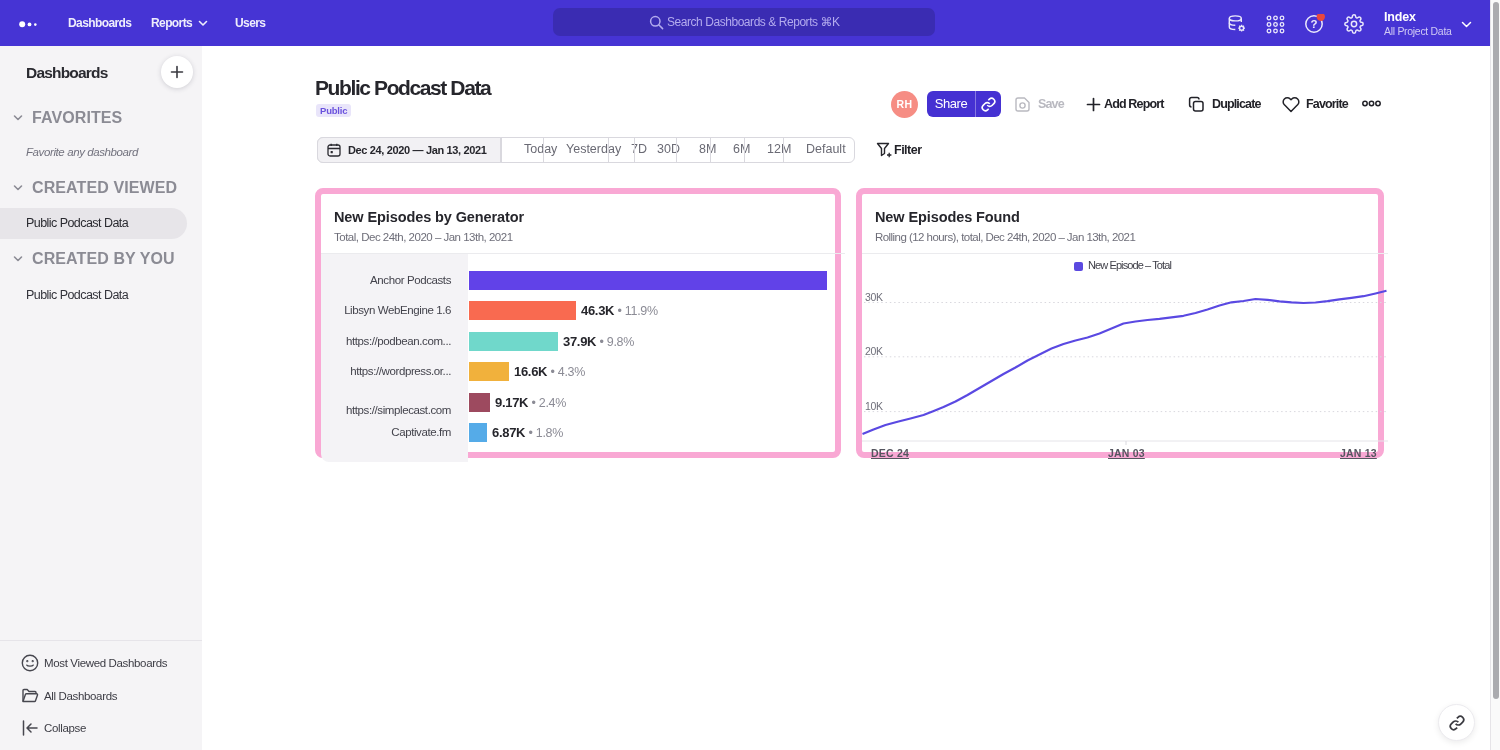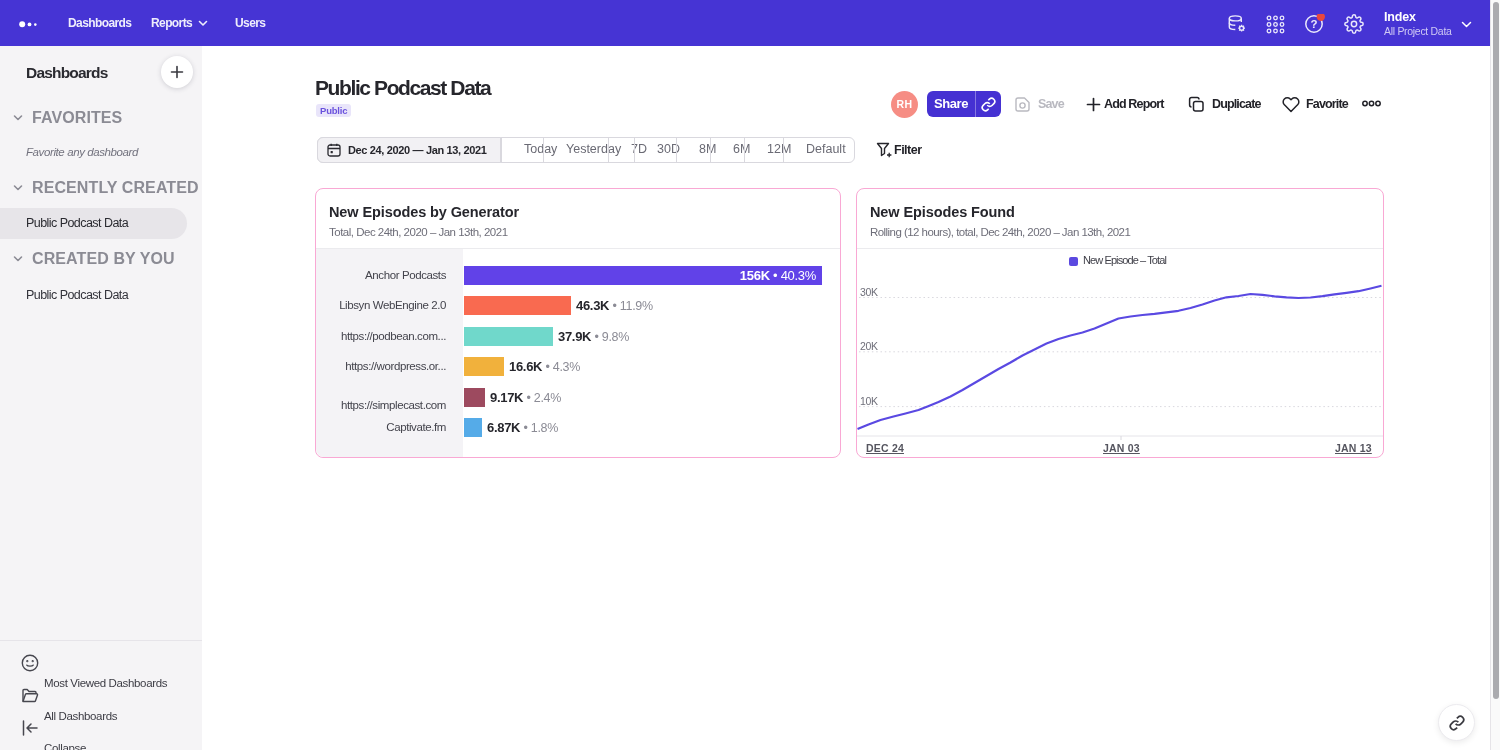--- a/index.html
+++ b/index.html
@@ -5,24 +5,24 @@
 * { margin:0; padding:0; box-sizing:border-box; }
 html,body { width:1500px; height:750px; overflow:hidden; background:#fff; font-family:"Liberation Sans", sans-serif; }
 .abs { position:absolute; }
 #nav { position:absolute; left:0; top:0; width:1490px; height:46px; background:#4634d4; }
 .navtxt { position:absolute; top:0; height:46px; line-height:46px; color:#eeedfc; font-size:12px; font-weight:700; letter-spacing:-0.6px; }
 #search { position:absolute; left:553px; top:8px; width:382px; height:28px; background:#3a2cb2; border-radius:7px; }
 #sidebar { position:absolute; left:0; top:46px; width:202px; height:704px; background:#f5f4f6; }
 .sechdr { position:absolute; left:32px; font-size:16px; font-weight:700; letter-spacing:0.1px; color:#8b8b94; line-height:10px; }
 .chev { position:absolute; left:13px; width:10px; height:10px; }
 .sideitem { position:absolute; left:26px; font-size:12.5px; letter-spacing:-0.55px; color:#33333b; }
-.botitem { position:absolute; left:44px; font-size:11.5px; letter-spacing:-0.35px; font-weight:500; color:#3c3c44; line-height:16px;margin-top:20px; }
+.botitem { position:absolute; left:44px; font-size:11.5px; letter-spacing:-0.35px; font-weight:500; color:#3c3c44; line-height:16px; }
 #main { position:absolute; left:202px; top:46px; width:1288px; height:704px; background:#fff; }
 .act { position:absolute; top:45px; height:26px; line-height:26px; font-size:12.5px; font-weight:700; letter-spacing:-0.85px; color:#222228; }
-.card { position:absolute; background:#fff; border:1px solid #f9a8d4; border-radius:8px; }
+.card { position:absolute; background:#fff; border:6px solid #f9a8d4; border-radius:8px; }
 .ctitle { position:absolute; left:13px; top:15px; font-size:14.5px; font-weight:700; letter-spacing:-0.1px; color:#26262c; }
 .csub { position:absolute; left:13px; top:37px; font-size:11.5px; letter-spacing:-0.5px; color:#6e6e79; }
 .seg { position:absolute; top:91px; height:26px; line-height:25px; text-align:center; font-size:12.5px; color:#6a6a74; border-left:1px solid #d9d8de;padding-left:22px; }
 .bar { position:absolute; height:19px; }
 .blab { position:absolute; right:17px; width:130px; text-align:right; font-size:11.5px; letter-spacing:-0.4px; color:#43434c; line-height:19px; }
 .bval { position:absolute; font-size:13px; font-weight:700; color:#26262c; line-height:19px; white-space:nowrap; letter-spacing:-0.3px; }
 .bpct { font-weight:400; color:#8b8b95; font-size:12.5px; }
 .glab { position:absolute; font-size:10.5px; color:#6f6f7a; letter-spacing:-0.3px; }
 .xlab { position:absolute; font-size:10.5px; font-weight:600; color:#55555f; letter-spacing:0.2px; white-space:nowrap;text-decoration:underline; }
 </style>
@@ -34,20 +34,27 @@
     <circle cx="4.2" cy="6.2" r="3" fill="#fff"></circle>
     <circle cx="11.5" cy="6.4" r="1.9" fill="#fff"></circle>
     <circle cx="17.3" cy="6.6" r="1.3" fill="#fff"></circle>
   </svg>
   <div class="navtxt" style="left:68px">Dashboards</div>
   <div class="navtxt" style="left:151px">Reports</div>
   <svg class="abs" style="left:198px;top:20px" width="10" height="7" viewBox="0 0 10 7">
       <path d="M1.5 1.5 L5 5 L8.5 1.5" stroke="#eeedfc" stroke-width="1.6" fill="none" stroke-linecap="round" stroke-linejoin="round"></path>
     </svg>
   <div class="navtxt" style="left:235px">Users</div>
+  <div id="search">
+    <svg class="abs" style="left:96px;top:7px" width="15" height="15" viewBox="0 0 15 15">
+        <circle cx="6.3" cy="6.3" r="4.7" stroke="#b3abee" stroke-width="1.5" fill="none"></circle>
+        <path d="M10 10 L13.6 13.6" stroke="#b3abee" stroke-width="1.5" stroke-linecap="round"></path>
+      </svg>
+    <div class="abs" style="left:114px;top:0;height:28px;line-height:28px;color:#b3abee;font-size:12px;letter-spacing:-0.45px;white-space:nowrap">Search Dashboards &amp; Reports ⌘K</div>
+  </div>
 
   <svg class="abs" style="left:1227px;top:14px" width="21" height="21" viewBox="0 0 21 21" fill="none" stroke="#e9e7fb" stroke-width="1.4">
     <ellipse cx="8.3" cy="4.4" rx="6" ry="2.5"></ellipse>
     <path d="M2.3 4.4 V13 C2.3 14.4 5 15.5 8.3 15.5 M14.3 4.4 V8"></path>
     <path d="M2.3 8.8 C2.3 10.2 5 11.3 8.3 11.3"></path>
     <circle cx="14.6" cy="14.2" r="2"></circle>
     <path d="M14.6 10.8v1.5M14.6 16.1v1.5M18 14.2h-1.5M12.7 14.2h-1.5M17 11.8l-1 1M13.2 15.6l-1 1M17 16.6l-1-1M13.2 12.8l-1-1" stroke-width="1.3"></path>
   </svg>
   <svg class="abs" style="left:1266px;top:15px" width="19" height="19" viewBox="0 0 19 19" fill="none" stroke="#e9e7fb" stroke-width="1.3">
     <circle cx="3" cy="3" r="1.8"></circle>
@@ -89,21 +96,21 @@
       </svg>
   </div>
   <svg class="chev" style="top:67px" viewBox="0 0 10 10">
       <path d="M1.5 3 L5 6.5 L8.5 3" stroke="#8b8b94" stroke-width="1.6" fill="none" stroke-linecap="round" stroke-linejoin="round"></path>
     </svg>
   <div class="sechdr" style="top:67px">FAVORITES</div>
   <div class="abs" style="left:26px;top:100px;font-size:11.5px;letter-spacing:-0.4px;font-style:italic;color:#72727e">Favorite any dashboard</div>
   <svg class="chev" style="top:137px" viewBox="0 0 10 10">
       <path d="M1.5 3 L5 6.5 L8.5 3" stroke="#8b8b94" stroke-width="1.6" fill="none" stroke-linecap="round" stroke-linejoin="round"></path>
     </svg>
-  <div class="sechdr" style="top:137px">RECENTLY CREATED</div>
+  <div class="sechdr" style="top:137px">CREATED VIEWED</div>
   <div class="abs" style="left:0;top:162px;width:187px;height:31px;background:#e7e5e9;border-radius:0 16px 16px 0"></div>
   <div class="sideitem" style="top:162px;line-height:31px;color:#2a2a30">Public Podcast Data</div>
   <svg class="chev" style="top:208px" viewBox="0 0 10 10">
       <path d="M1.5 3 L5 6.5 L8.5 3" stroke="#8b8b94" stroke-width="1.6" fill="none" stroke-linecap="round" stroke-linejoin="round"></path>
     </svg>
   <div class="sechdr" style="top:208px">CREATED BY YOU</div>
   <div class="sideitem" style="top:242px">Public Podcast Data</div>
 
   <div class="abs" style="left:0;top:594px;width:202px;border-top:1px solid #e6e4e9"></div>
   <svg class="abs" style="left:21px;top:608px" width="18" height="18" viewBox="0 0 18 18" fill="none" stroke="#47474f" stroke-width="1.4">
@@ -124,21 +131,21 @@
   </svg>
   <div class="botitem" style="top:674px">Collapse</div>
 </div>
 
 <div id="main">
   <div class="abs" style="left:113px;top:31px;font-size:21px;font-weight:700;color:#26262c;letter-spacing:-1.4px;line-height:22px">Public Podcast Data</div>
   <div class="abs" style="left:114px;top:58px;height:13px;line-height:13px;padding:0 4px;background:#e9e5fa;border-radius:3px;font-size:9.5px;font-weight:600;letter-spacing:-0.2px;color:#6a52dd">Public</div>
 
   <div class="abs" style="left:689px;top:45px;width:27px;height:27px;border-radius:50%;background:#f68d84;text-align:center;line-height:27px;font-size:10.5px;font-weight:700;color:#fff;letter-spacing:0.5px">RH</div>
   <div class="abs" style="left:725px;top:45px;width:74px;height:26px;border-radius:6px;background:#4531d2"></div>
-  <div class="abs" style="left:725px;top:45px;width:48px;height:26px;text-align:center;line-height:26px;font-size:13px;font-weight:700;letter-spacing:-0.4px;color:#fff">Share</div>
+  <div class="abs" style="left:725px;top:45px;width:48px;height:26px;text-align:center;line-height:26px;font-size:13px;font-weight:400;letter-spacing:-0.4px;color:#fff">Share</div>
   <div class="abs" style="left:773px;top:45px;width:1px;height:26px;background:rgba(255,255,255,0.35)"></div>
   <svg class="abs" style="left:779px;top:51px" width="15" height="15" viewBox="0 0 24 24" fill="none" stroke="#fff" stroke-width="2.6">
     <path d="M10 13a5 5 0 0 0 7.54.54l3-3a5 5 0 0 0-7.07-7.07l-1.72 1.71"></path>
     <path d="M14 11a5 5 0 0 0-7.54-.54l-3 3a5 5 0 0 0 7.07 7.07l1.71-1.71"></path>
   </svg>
   <svg class="abs" style="left:812px;top:50px" width="17" height="17" viewBox="0 0 17 17" fill="none" stroke="#b9b9c0" stroke-width="1.4">
     <path d="M2 4 C2 2.9 2.9 2 4 2 H10.5 L15 6.5 V13 C15 14.1 14.1 15 13 15 H4 C2.9 15 2 14.1 2 13 Z" stroke-linejoin="round"></path>
     <circle cx="8.5" cy="9.5" r="2.6"></circle>
   </svg>
   <div class="act" style="left:836px;color:#b9b9c0">Save</div>
@@ -182,27 +189,26 @@
     <path d="M13.2 10.8 v4.4 M11 13 h4.4" stroke-width="1.3"></path>
   </svg>
   <div class="act" style="left:692px;top:91px;letter-spacing:-0.5px">Filter</div>
 
   <div class="card" style="left:113px;top:142px;width:526px;height:270px">
     <div class="ctitle">New Episodes by Generator</div>
     <div class="csub">Total, Dec 24th, 2020 – Jan 13th, 2021</div>
     <div class="abs" style="left:0;top:59px;width:524px;border-top:1px solid #ebebee"></div>
     <div class="abs" style="left:0;top:60px;width:147px;height:208px;background:#f4f3f6;border-radius:0 0 0 8px"></div>
     <div class="blab" style="left:0;top:76.5px">Anchor Podcasts</div>
-    <div class="blab" style="left:0;top:107px">Libsyn WebEngine 2.0</div>
+    <div class="blab" style="left:0;top:107px">Libsyn WebEngine 1.6</div>
     <div class="blab" style="left:0;top:137.5px">https://podbean.com...</div>
     <div class="blab" style="left:0;top:168px">https://wordpress.or...</div>
     <div class="blab" style="left:0;top:207px">https://simplecast.com</div>
     <div class="blab" style="left:0;top:229px">Captivate.fm</div>
     <div class="bar" style="left:148px;top:76.5px;width:358px;background:#6142e8"></div>
-    <div class="abs" style="left:148px;top:76.5px;width:352px;text-align:right;font-size:13px;font-weight:700;letter-spacing:-0.3px;color:#fff;line-height:19px">156K <span style="font-weight:400">• 40.3%</span></div>
     <div class="bar" style="left:148px;top:107px;width:107px;background:#f96a50"></div>
     <div class="bval" style="left:260px;top:107px">46.3K <span class="bpct">• 11.9%</span></div>
     <div class="bar" style="left:148px;top:137.5px;width:89px;background:#70d8cb"></div>
     <div class="bval" style="left:242px;top:137.5px">37.9K <span class="bpct">• 9.8%</span></div>
     <div class="bar" style="left:148px;top:168px;width:40px;background:#f1b13c"></div>
     <div class="bval" style="left:193px;top:168px">16.6K <span class="bpct">• 4.3%</span></div>
     <div class="bar" style="left:148px;top:198.5px;width:21px;background:#9d4a5f"></div>
     <div class="bval" style="left:174px;top:198.5px">9.17K <span class="bpct">• 2.4%</span></div>
     <div class="bar" style="left:148px;top:229px;width:18px;background:#55abe8"></div>
     <div class="bval" style="left:171px;top:229px">6.87K <span class="bpct">• 1.8%</span></div>

